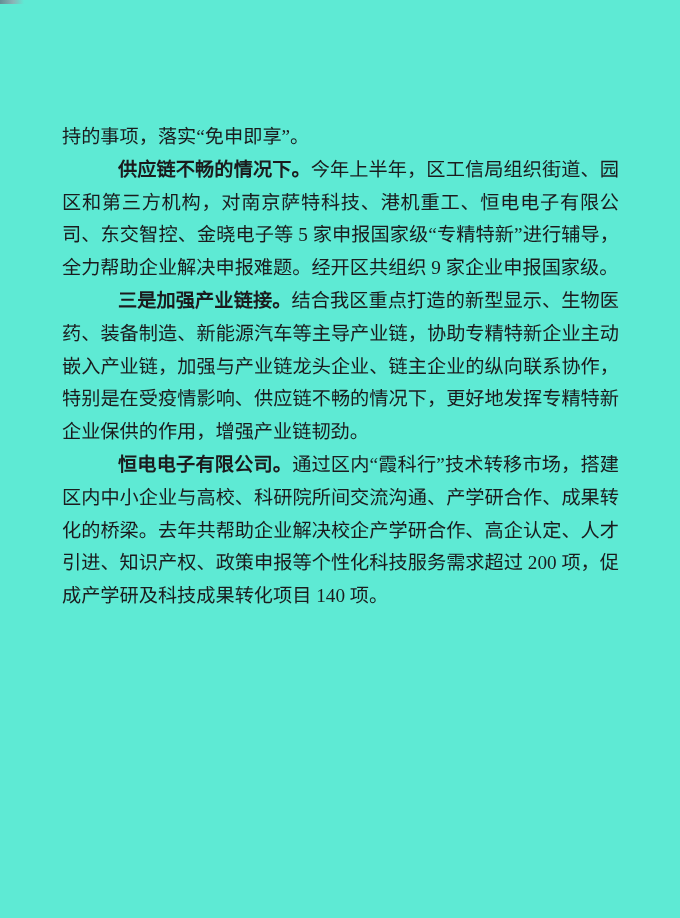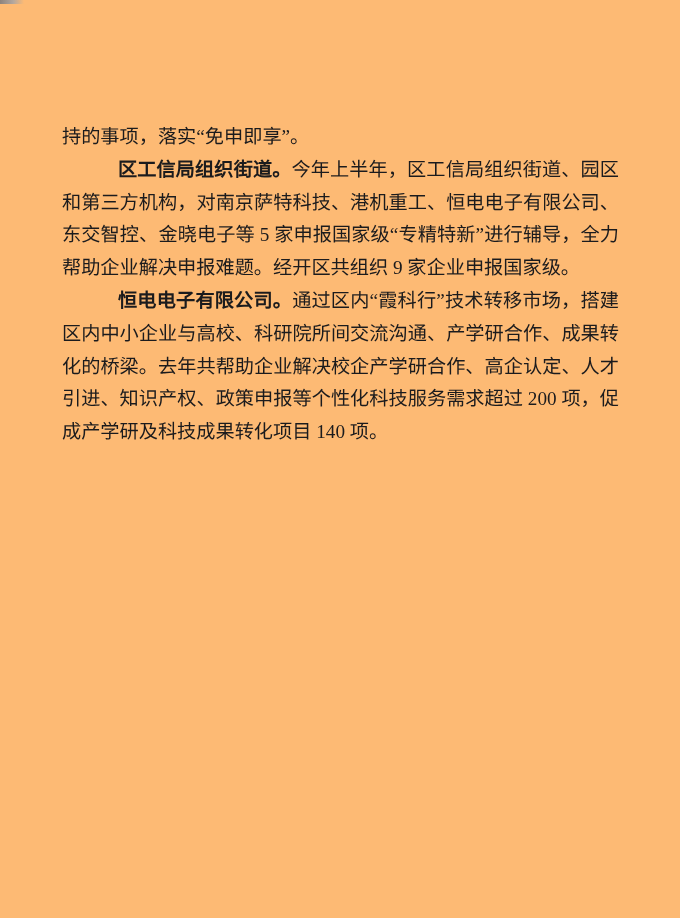--- a/index.html
+++ b/index.html
@@ -4,21 +4,21 @@
 <style>
   html, body {
     margin: 0;
     padding: 0;
     background: #fcfcfb;
   }
   .page {
     position: relative;
     width: 680px;
     height: 918px;
-    background: #fdba74;
+    background: #5eead4;
     overflow: hidden;
     font-family: "Liberation Serif", "DejaVu Serif", serif;
   }
   
   .scan-smudge {
     position: absolute;
     left: 0;
     top: 0;
     width: 24px;
     height: 4px;
@@ -52,20 +52,21 @@
 </head>
 <body>
 
 <div class="page">
   <div class="scan-smudge"></div>
 
   <div class="content">
 
     <p class="continuation"><span>持的事项，落实“免申即享”。</span></p>
 
-    <p><strong class="para-lead">区工信局组织街道。</strong><span>今年上半年，区工信局组织街道、园区和第三方机构，对南京萨特科技、港机重工、恒电电子有限公司、东交智控、金晓电子等 5 家申报国家级“专精特新”进行辅导，全力帮助企业解决申报难题。经开区共组织 9 家企业申报国家级。</span></p>
+    <p><strong class="para-lead">供应链不畅的情况下。</strong><span>今年上半年，区工信局组织街道、园区和第三方机构，对南京萨特科技、港机重工、恒电电子有限公司、东交智控、金晓电子等 5 家申报国家级“专精特新”进行辅导，全力帮助企业解决申报难题。经开区共组织 9 家企业申报国家级。</span></p>
 
+    <p><strong class="para-lead">三是加强产业链接。</strong><span>结合我区重点打造的新型显示、生物医药、装备制造、新能源汽车等主导产业链，协助专精特新企业主动嵌入产业链，加强与产业链龙头企业、链主企业的纵向联系协作，特别是在受疫情影响、供应链不畅的情况下，更好地发挥专精特新企业保供的作用，增强产业链韧劲。</span></p>
 
     <p><strong class="para-lead">恒电电子有限公司。</strong><span>通过区内“霞科行”技术转移市场，搭建区内中小企业与高校、科研院所间交流沟通、产学研合作、成果转化的桥梁。去年共帮助企业解决校企产学研合作、高企认定、人才引进、知识产权、政策申报等个性化科技服务需求超过 200 项，促成产学研及科技成果转化项目 140 项。</span></p>
 
 
   </div>
 </div>
 
 </body></html>

